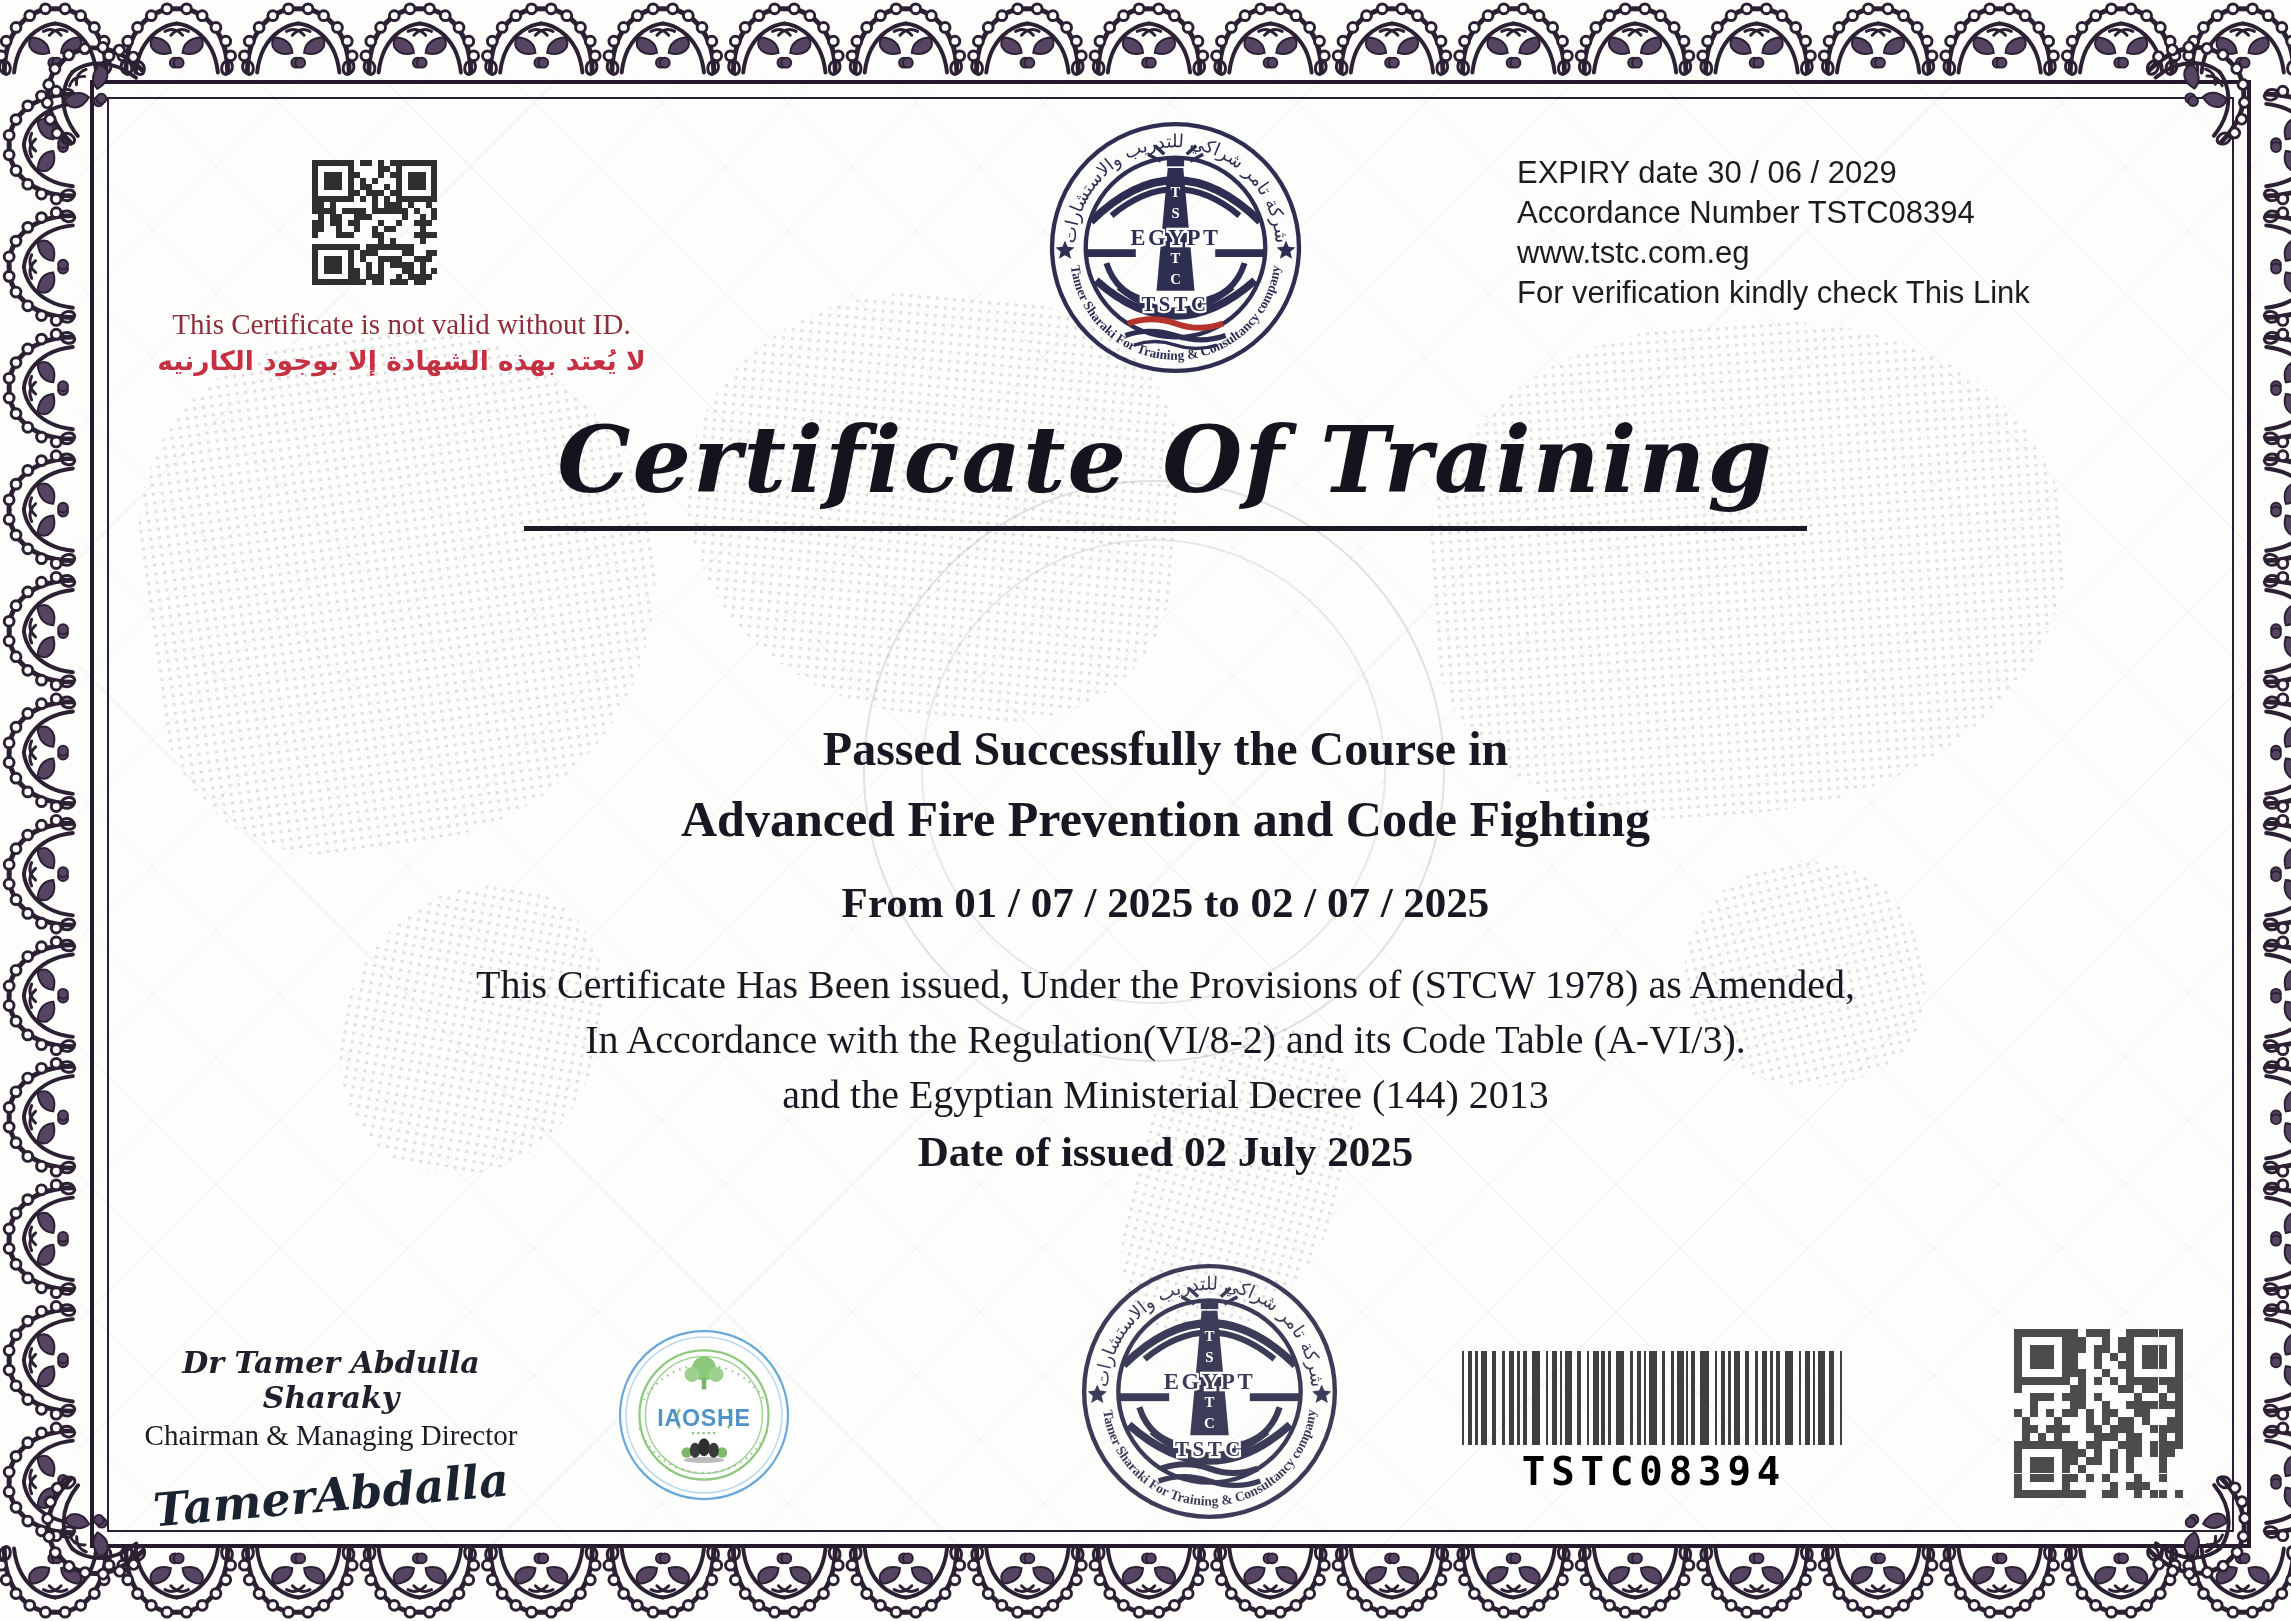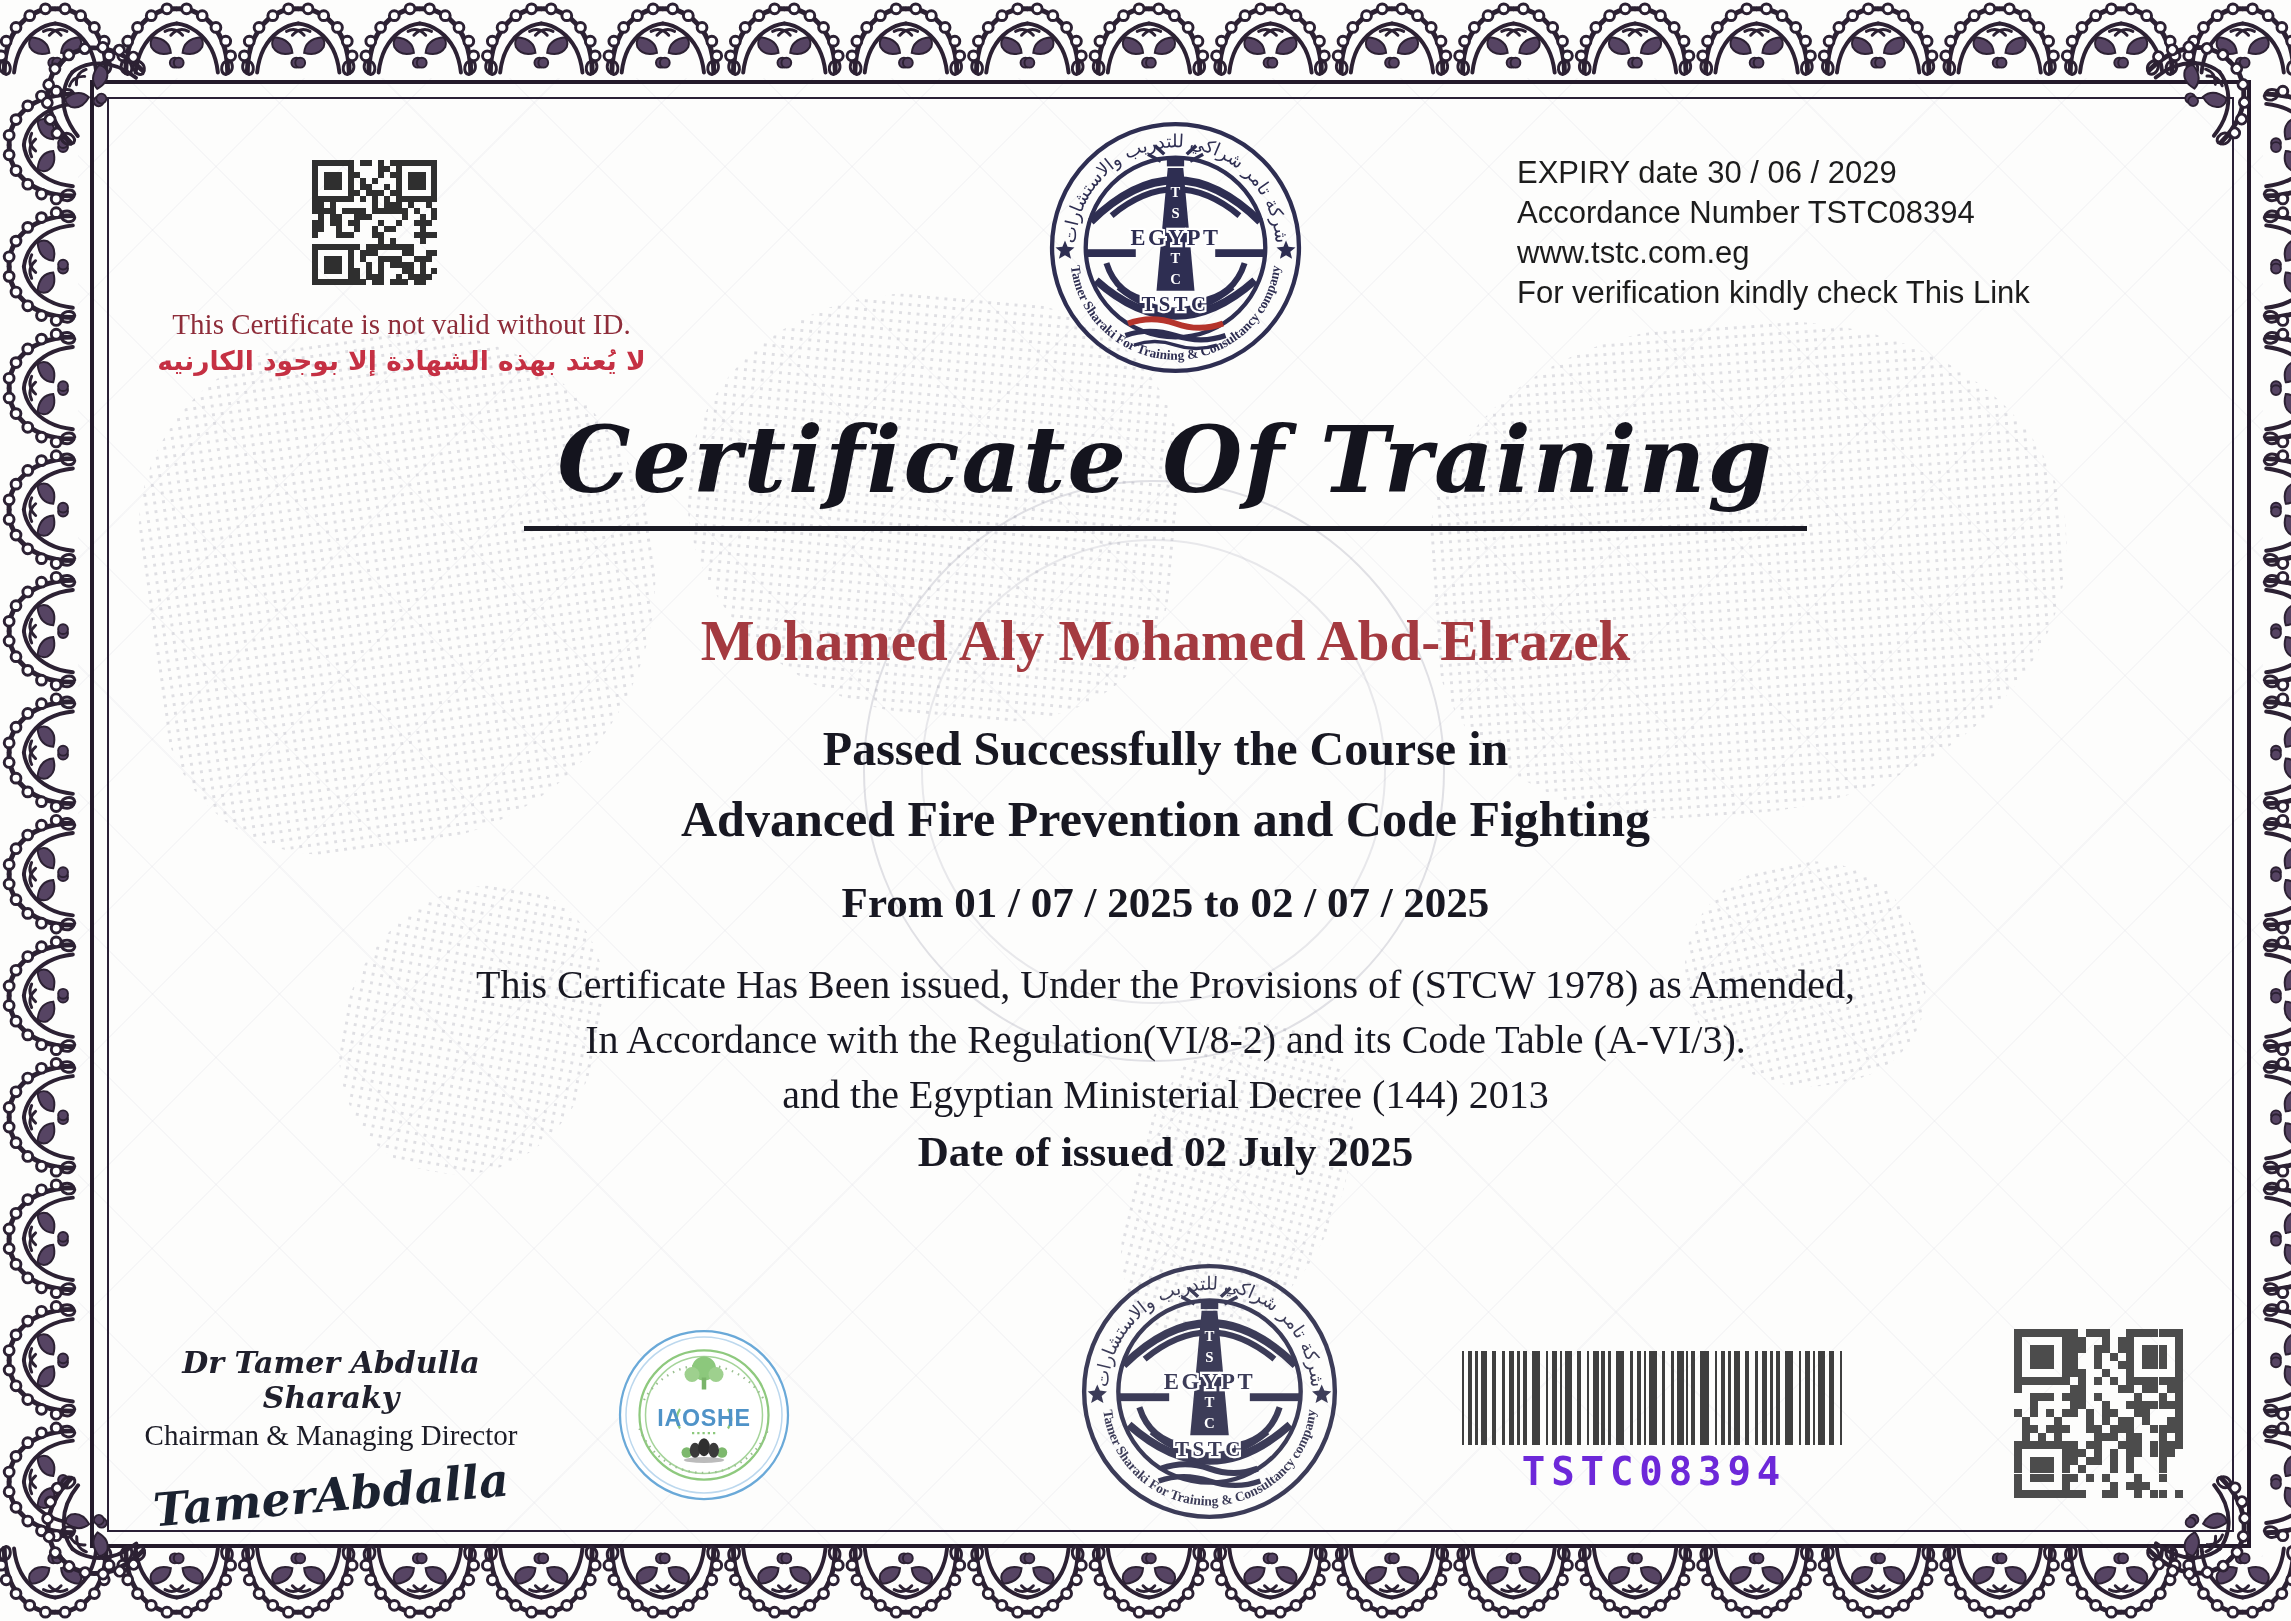--- a/index.html
+++ b/index.html
@@ -67,21 +67,21 @@
   .dname{font:italic 600 30px "DejaVu Serif",serif;color:#20202c;}
   .dtitle{font:400 29px "Liberation Serif",serif;color:#1c1c26;margin-top:3.9px;}
   .sig{font:italic 600 46px "DejaVu Serif",serif;color:#1b2230;
        transform:rotate(-5deg);margin-top:15.7px;}
   
   #barcode{position:absolute;left:1462px;top:1351px;width:384px;height:94px;
        display:flex;align-items:stretch;overflow:hidden;z-index:3;}
   #barcode div{background:#3f3f3f;}
   #barcode-label{position:absolute;left:1462px;top:1449px;width:384px;text-align:center;
        font-family:"DejaVu Sans Mono",monospace;font-weight:700;font-size:39px;
-       letter-spacing:5.9px;color:#6d28d9;z-index:3;}
+       letter-spacing:5.9px;color:#000000;z-index:3;}
 </style>
 </head>
 <body>
 
 <div class="page">
 
   <div class="wm lattice"></div>
   <div class="wm blob" style="left:147px;top:333px;width:510px;height:510px;border-radius:44% 56% 62% 38%;transform:rotate(-8deg);"></div>
   <div class="wm blob" style="left:686px;top:294px;width:490px;height:421px;border-radius:56% 44% 40% 60%;transform:rotate(5deg);"></div>
   <div class="wm blob" style="left:1431px;top:323px;width:637px;height:490px;border-radius:48% 52% 58% 42%;transform:rotate(-4deg);"></div>
@@ -467,21 +467,20 @@
     <text x="150" y="168" text-anchor="middle" font-size="17" fill="#fff" font-weight="bold">T</text>
     <text x="150" y="192" text-anchor="middle" font-size="17" fill="#fff" font-weight="bold">C</text>
     <text x="150" y="147" text-anchor="middle" font-size="26" font-weight="bold" letter-spacing="3" class="t-nav" stroke="#fff" stroke-width="5" paint-order="stroke">EGYPT</text>
     <text x="150" y="224" text-anchor="middle" font-size="24" font-weight="bold" letter-spacing="4" class="t-nav" stroke="#fff" stroke-width="5" paint-order="stroke">TSTC</text>
     <path class="wave-red" stroke-width="7" d="M95,238 Q122,228 150,238 T205,238"></path>
     <path class="nav" stroke-width="6" d="M92,252 Q120,242 150,252 T208,252"></path>
     <path class="nav" stroke-width="4" d="M102,263 Q126,255 150,263 T198,263"></path>
   </svg>
 
   <div id="title" class="ctext"><span>Certificate Of Training</span></div>
-  <div id="name" class="ctext">Mohamed Aly Mohamed Abd-Elrazek</div>
   <div id="passed" class="ctext">Passed Successfully the Course in</div>
   <div id="course" class="ctext">Advanced Fire Prevention and Code Fighting</div>
   <div id="range" class="ctext">From 01 / 07 / 2025  to  02 / 07 / 2025</div>
   <div id="prov" class="ctext">
     <div>This Certificate Has Been issued, Under the Provisions of (STCW 1978) as Amended,</div>
     <div>In Accordance with the Regulation(VI/8-2) and its Code Table (A-VI/3).</div>
     <div>and the Egyptian Ministerial Decree (144) 2013</div>
   </div>
   <div id="issued" class="ctext">Date of issued 02  July 2025</div>
 

